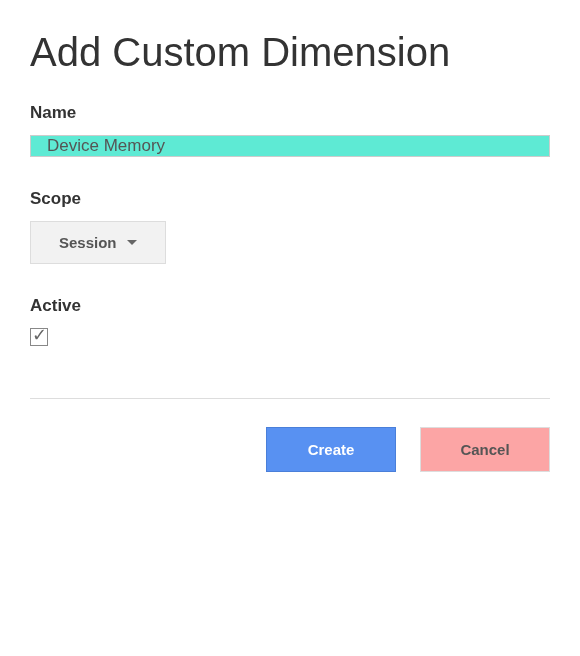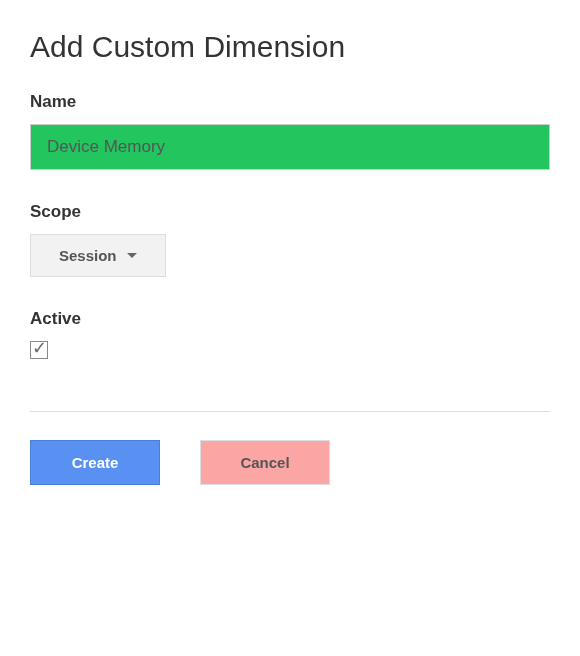--- a/index.html
+++ b/index.html
@@ -7,43 +7,43 @@
       padding: 0;
       box-sizing: border-box;
     }
     body {
       font-family: Arial, Helvetica, sans-serif;
       background: #fff;
       padding: 30px 30px 30px 30px;
       width: 580px;
     }
     .page-title {
-      font-size: 30px;
+      font-size: 40px;
       font-weight: 400;
       color: #333;
       margin-bottom: 28px;
     }
     .field-group {
       margin-bottom: 32px;
     }
     .field-label {
       font-size: 17px;
       font-weight: 700;
       color: #333;
       display: block;
       margin-bottom: 12px;
     }
     .text-input {
       width: 100%;
       max-width: 520px;
-      padding: 12px 16px;
+      padding: 0 16px;
       font-size: 17px;
       color: #555;
       border: 1px solid #ccc;
-      background: #22c55e;
+      background: #5eead4;
       outline: none;
     }
     .dropdown {
       display: inline-flex;
       align-items: center;
       padding: 12px 28px;
       background: #f2f2f2;
       border: 1px solid #ddd;
       cursor: pointer;
       gap: 10px;
@@ -83,21 +83,22 @@
     }
     .divider {
       border: none;
       border-top: 1px solid #ddd;
       margin-top: 48px;
       margin-bottom: 28px;
       max-width: 520px;
     }
     .button-row {
       display: flex;
-      gap: 40px;
+      gap: 24px;
+      justify-content: flex-end;
     }
     .btn {
       padding: 13px 30px;
       font-size: 15px;
       font-weight: 700;
       border: 1px solid;
       cursor: pointer;
       min-width: 130px;
       text-align: center;
     }

